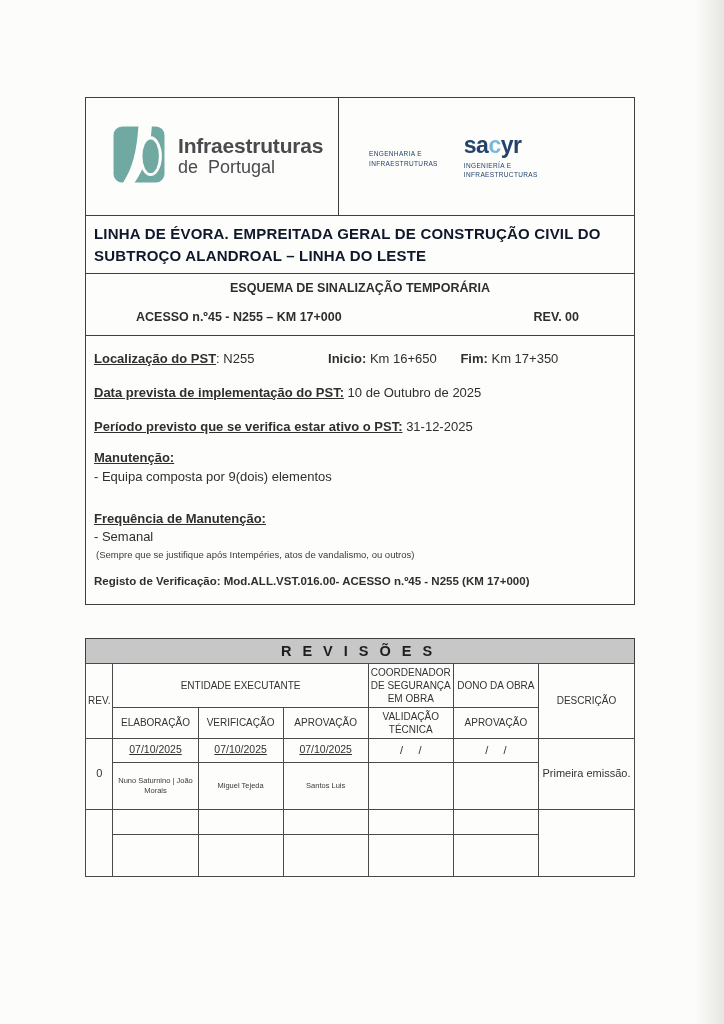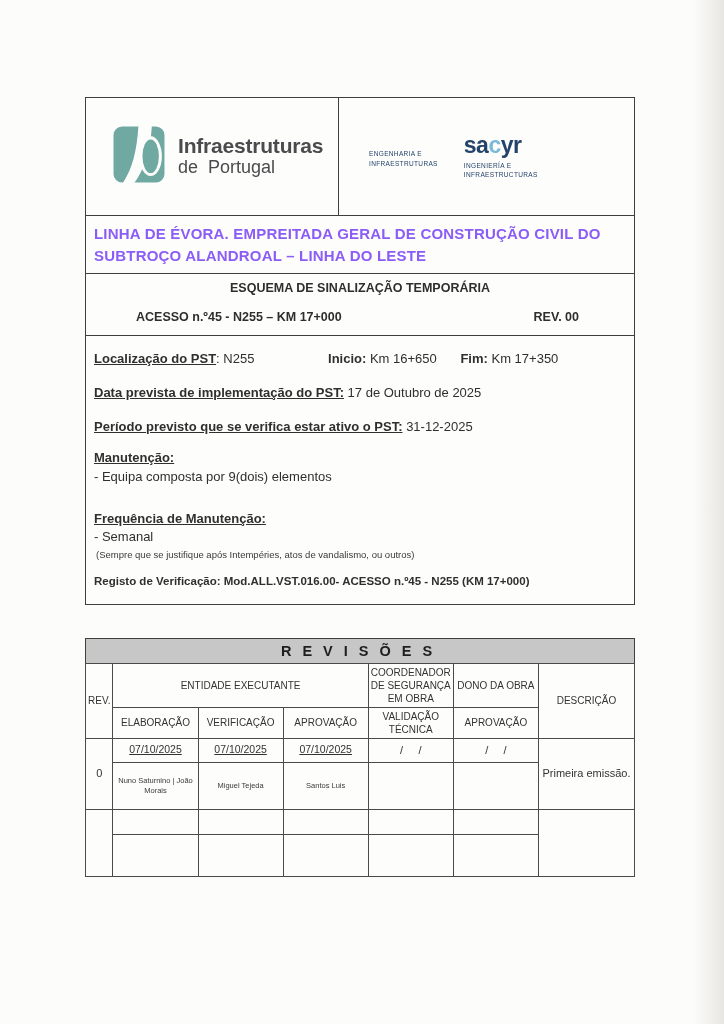--- a/index.html
+++ b/index.html
@@ -25,21 +25,21 @@
   .ip-name2{font-size:18px;color:#4b4b4e;word-spacing:5px;line-height:1.15;}
   .sacyr-cell{flex:1;display:flex;align-items:center;padding-left:30px;gap:26px;}
   .brand{line-height:1;}
   .sacyr-word{font-weight:bold;font-size:25px;color:#24436a;letter-spacing:-.5px;}
   .sacyr-word .lite{color:#79b9da;}
   .somague{font-weight:400;font-size:25px;color:#8ac4e4;letter-spacing:-.3px;}
   .brand.small .sacyr-word{font-size:23px;}
   .tagline{font-size:6.5px;color:#24436a;letter-spacing:.35px;line-height:1.4;margin-top:4px;}
 
   .title-cell{border-bottom:1.4px solid #3f3f3f;padding:7px 8px 6px;
-    font-weight:bold;font-size:15px;line-height:1.45;letter-spacing:.2px;color:#8b5cf6;}
+    font-weight:bold;font-size:15px;line-height:1.45;letter-spacing:.2px;color:#0f172a;}
   .scheme-cell{border-bottom:1.4px solid #3f3f3f;padding-top:7px;}
   .scheme-title{text-align:center;font-weight:bold;font-size:12.5px;color:#2e2e2e;}
   .access-row{display:flex;justify-content:space-between;
     margin:15px 55px 11px 50px;font-weight:bold;font-size:12.5px;color:#2e2e2e;}
 
   .fields-cell{padding:13px 10px 15px 8px;font-size:13px;color:#2f2f2f;}
   .lbl{font-weight:bold;text-decoration:underline;}
   .b{font-weight:bold;}
   .frow{line-height:1.25;}
   .r-loc{margin-top:2px;}
@@ -129,21 +129,21 @@
 
       <div class="fields-cell">
         <div class="frow r-loc">
           <span class="lbl">Localização do PST</span><span>: N255</span>
           <span class="grp-inicio"><span class="b">Inicio:</span> <span>Km 16+650</span></span>
           <span class="grp-fim"><span class="b">Fim:</span> <span>Km 17+350</span></span>
         </div>
 
         <div class="frow r-impl">
           <span class="lbl">Data prevista de implementação do PST:</span>
-          <span>17 de Outubro de 2025</span>
+          <span>10 de Outubro de 2025</span>
         </div>
 
         <div class="frow r-period">
           <span class="lbl">Período previsto que se verifica estar ativo o PST:</span>
           <span>31-12-2025</span>
         </div>
 
         <div class="frow r-manut"><span class="lbl">Manutenção:</span></div>
         <div class="frow r-equipa">- Equipa composta por 9(dois) elementos</div>
 

